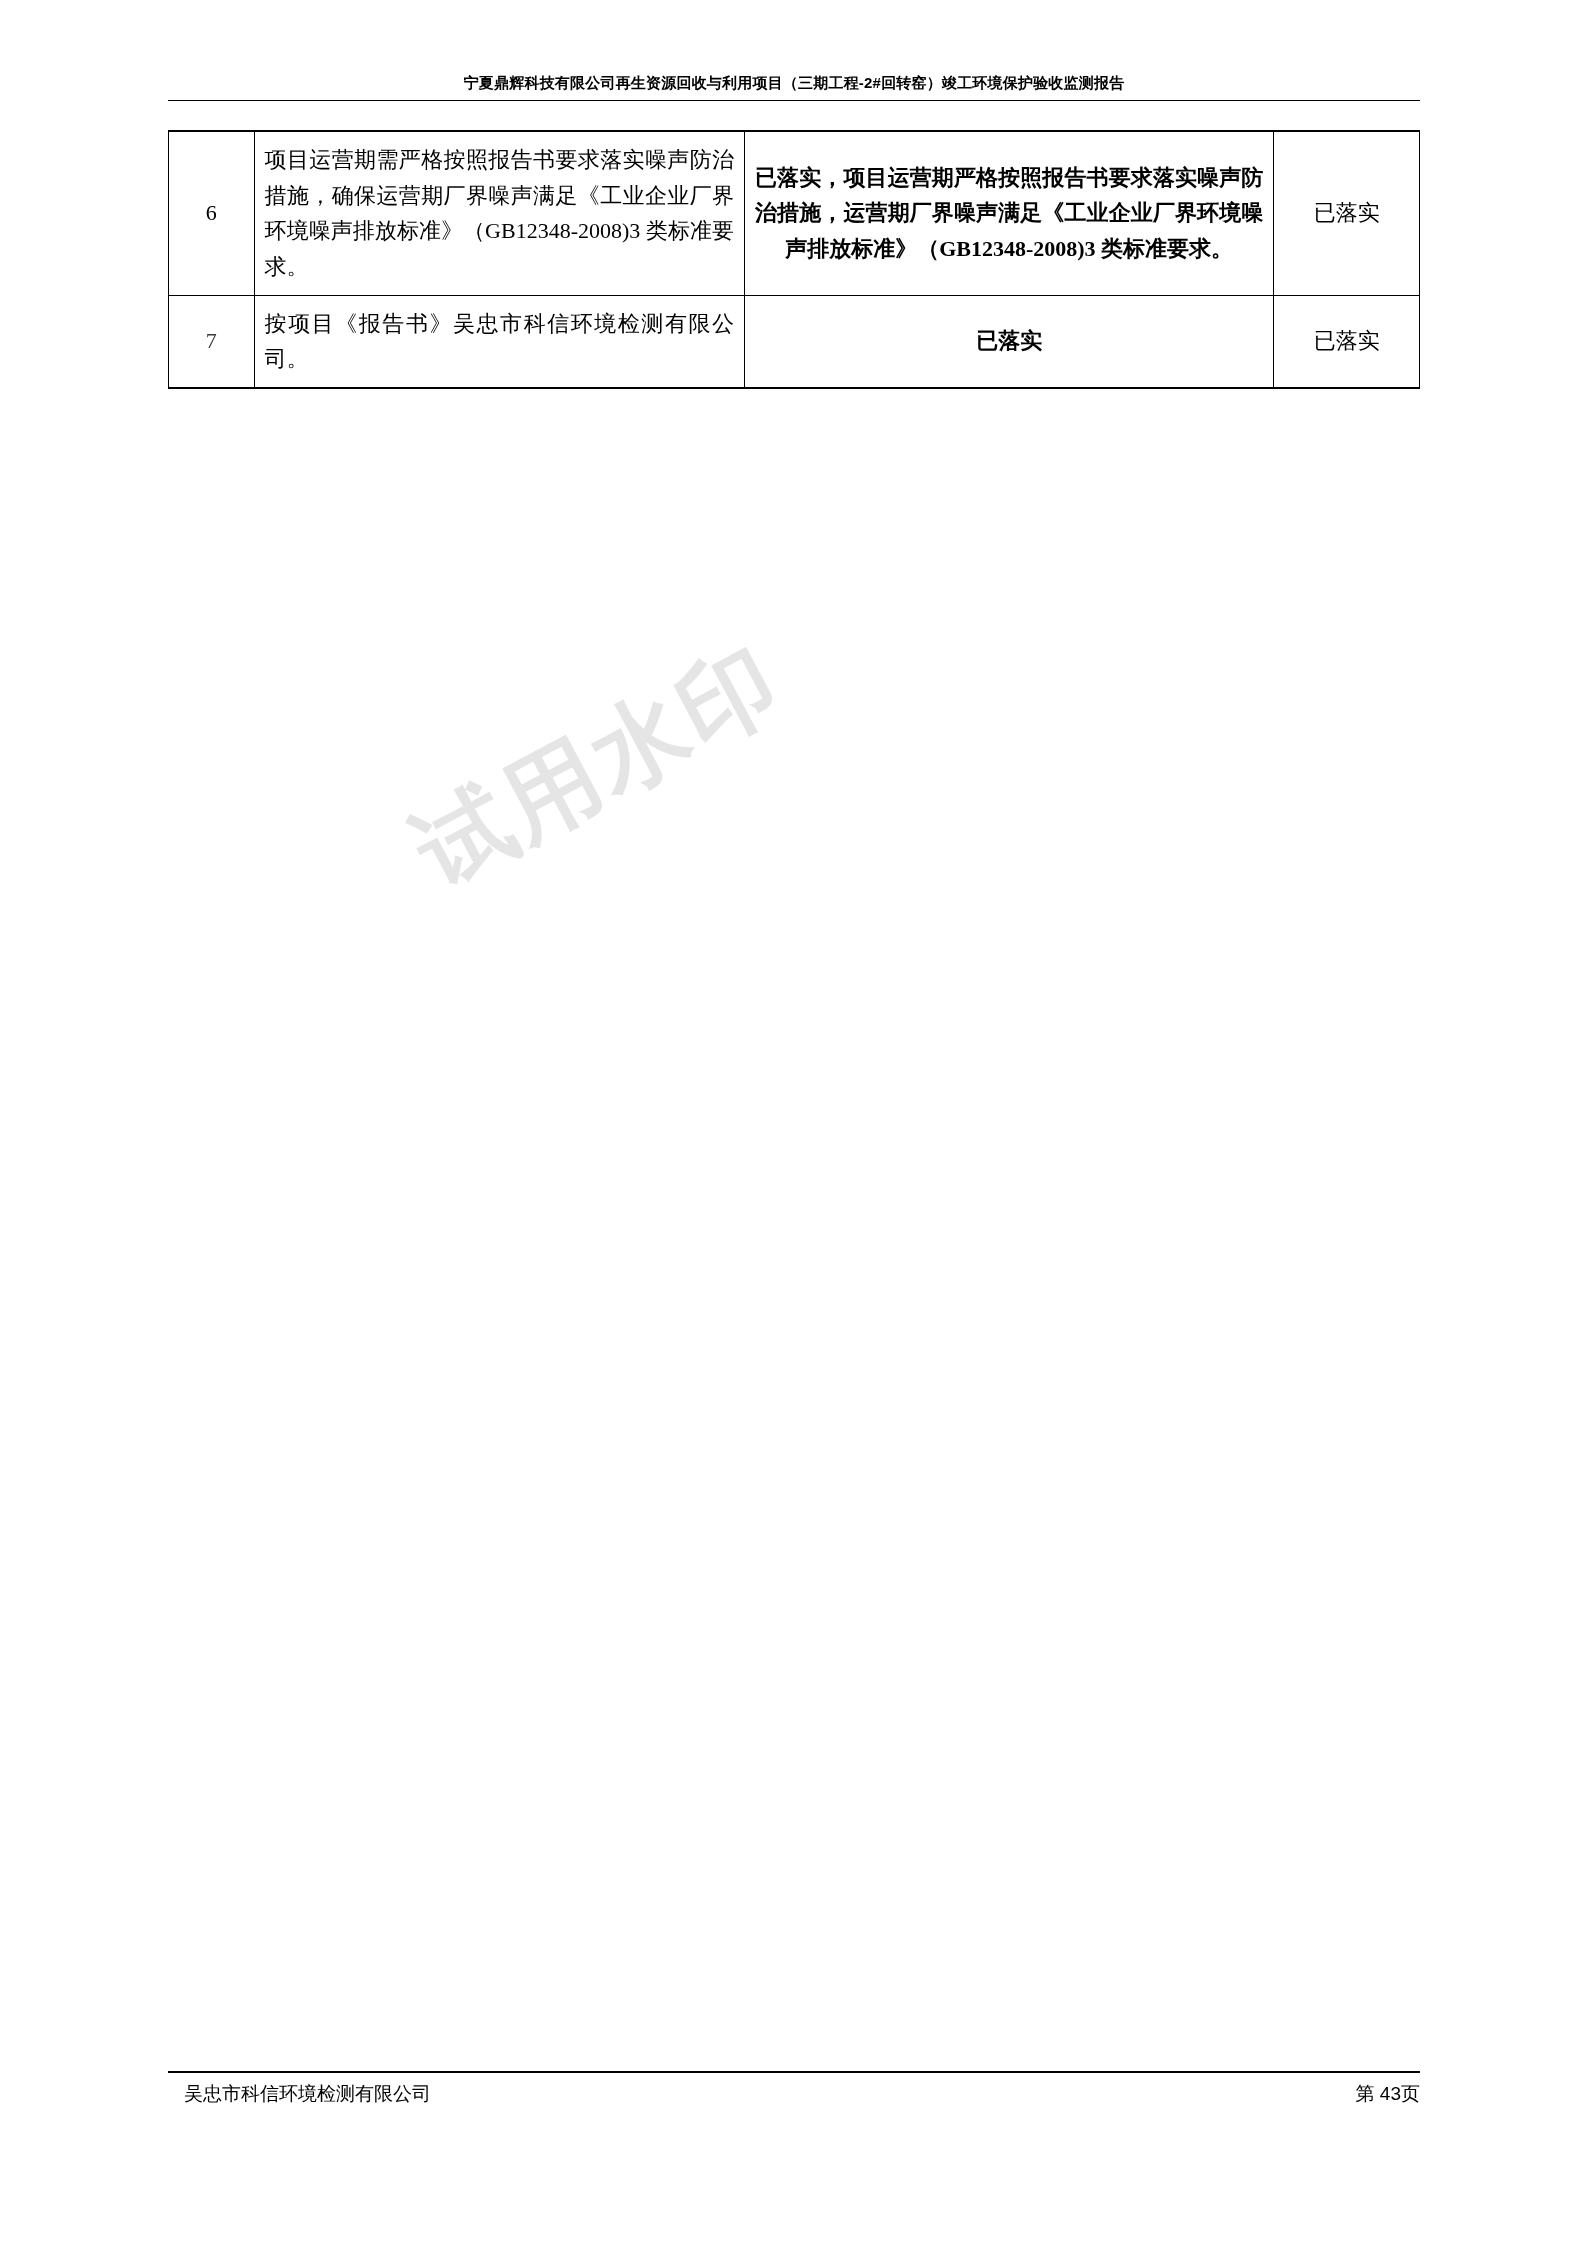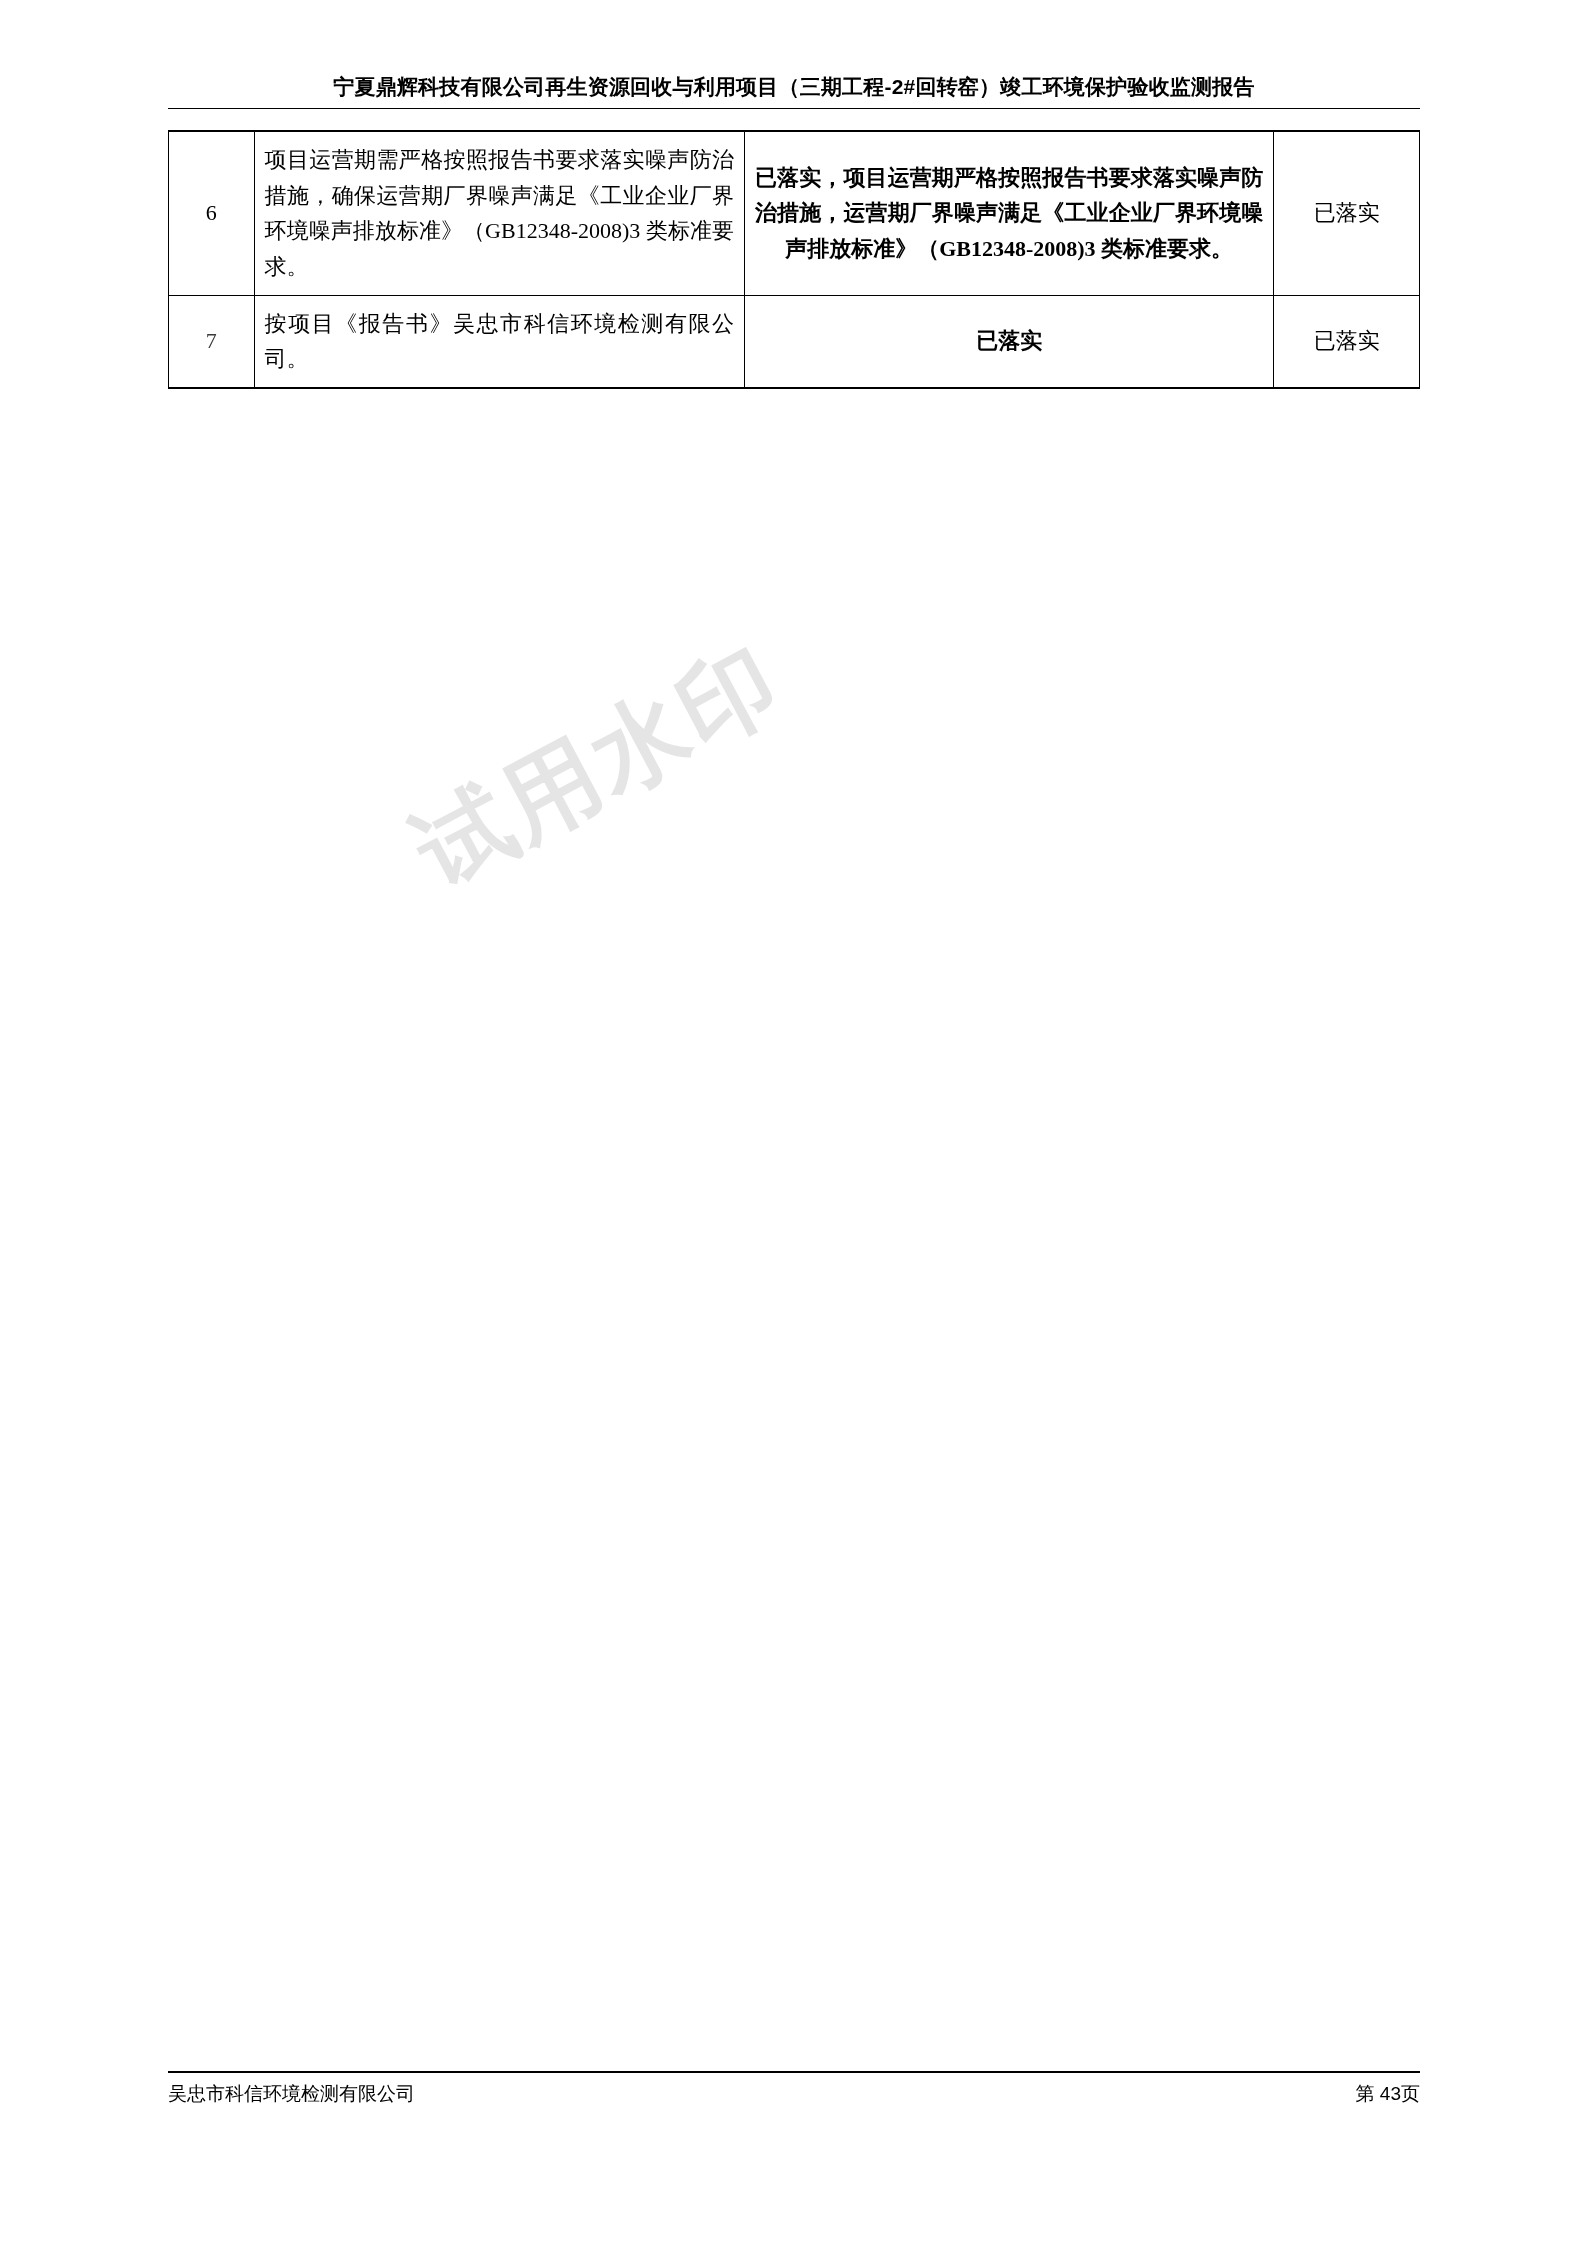--- a/index.html
+++ b/index.html
@@ -23,21 +23,21 @@
   
   .header {
     position: absolute;
     left: 168px;
     top: 72px;
     width: 1252px;
   }
   .header-title {
     font-family: "Liberation Sans", "DejaVu Sans", sans-serif;
     font-weight: bold;
-    font-size: 21px;
+    font-size: 15px;
     letter-spacing: 0.2px;
     text-align: center;
     line-height: 1.4;
     white-space: nowrap;
   }
   .header-rule {
     margin-top: 7px;
     border-bottom: 1.6px solid #000;
   }
 
@@ -123,20 +123,21 @@
   .footer-rule {
     border-top: 2.2px solid #000;
     margin-bottom: 8px;
   }
   .footer-row {
     display: flex;
     justify-content: space-between;
     align-items: flex-end;
     font-family: "Liberation Sans", "DejaVu Sans", sans-serif;
     font-size: 19px;
+    margin-left: 16px;
   }
   .footer-left { }
   .footer-right { }
 </style>
 </head>
 <body>
 
 <div class="page">
 
   <div class="header">

